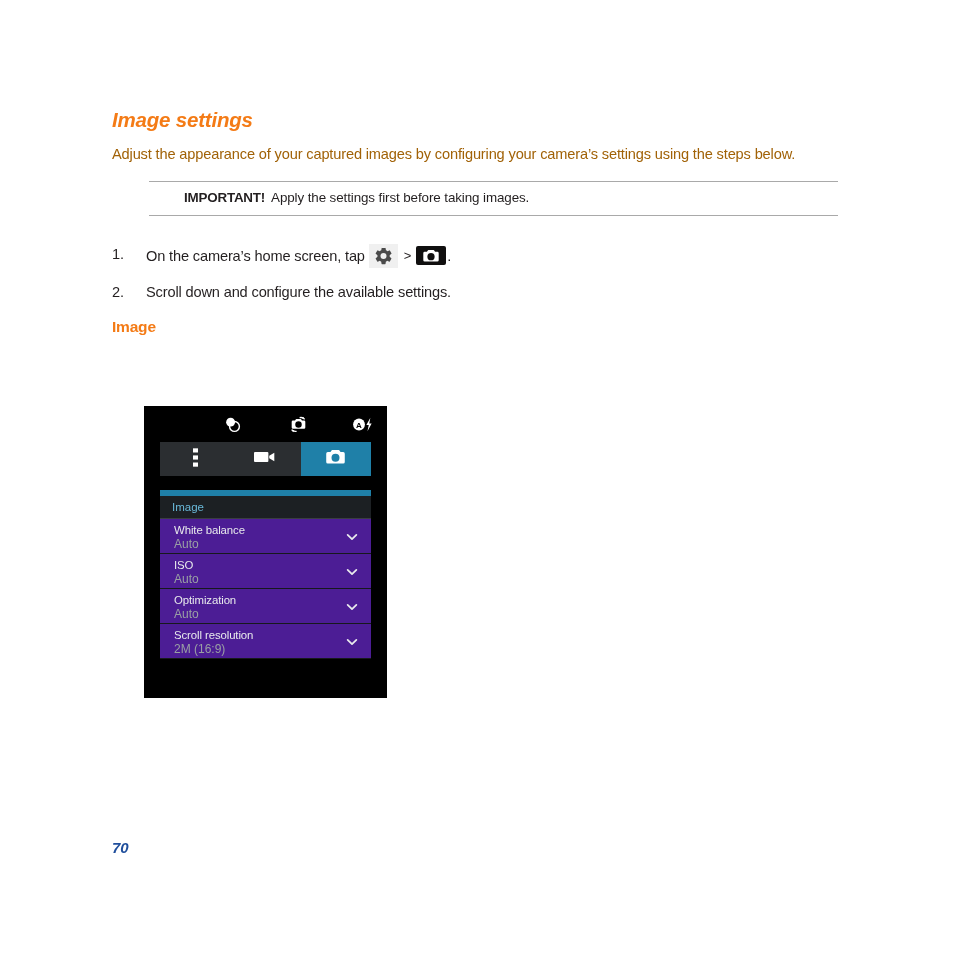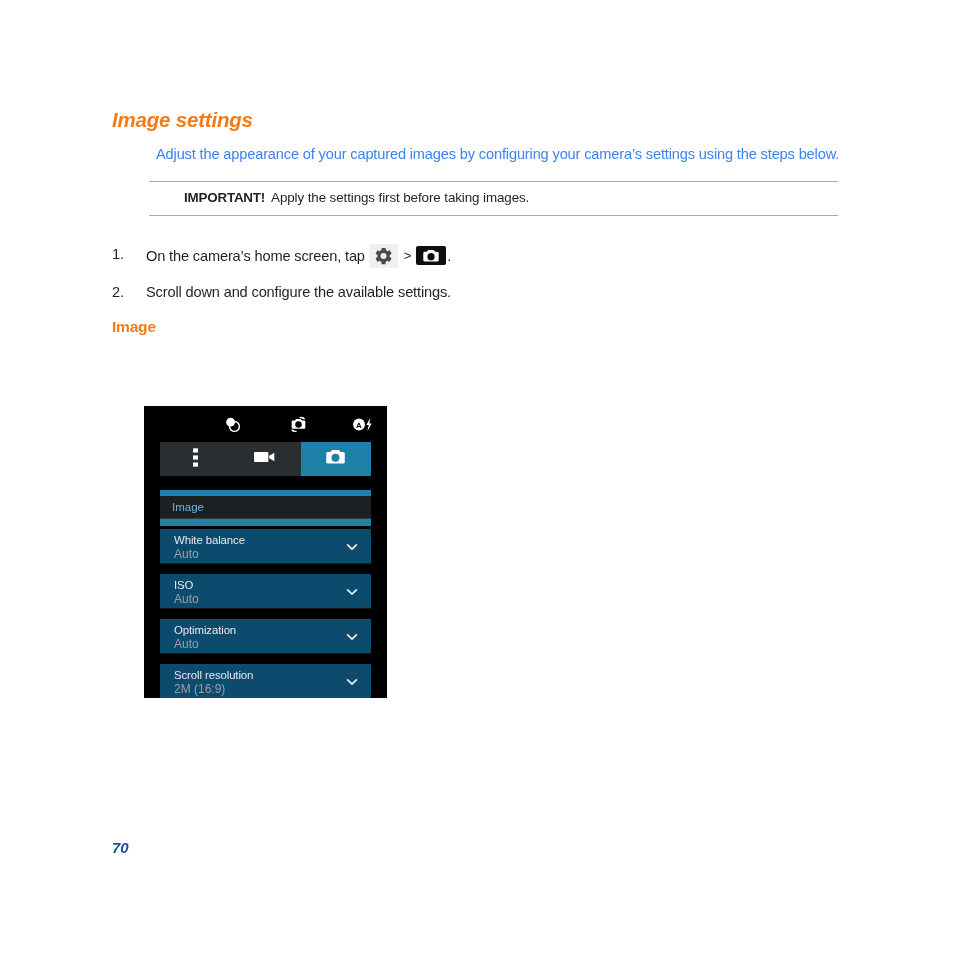--- a/index.html
+++ b/index.html
@@ -35,23 +35,22 @@
     font-style: italic;
   }
 
   .intro {
     position: absolute;
     left: 112px;
     top: 144px;
     width: 740px;
     font-size: 14.6px;
     line-height: 20px;
-    color: #3b82f6;
+    color: #a16207;
     letter-spacing: -0.15px;
-    margin-left: 44px;
   }
 
   
   .note {
     position: absolute;
     left: 149px;
     top: 181px;
     width: 689px;
     border-top: 1px solid #a9a9a9;
     border-bottom: 1px solid #a9a9a9;
@@ -230,24 +229,23 @@
   
   .list {
     position: absolute;
     left: 16px;
     top: 113px;
     width: 211px;
   }
   .row {
     position: relative;
     height: 35px;
-    background: #0c4a6e;
+    background: #4c1d95;
     border-bottom: 1px solid #16191b;
     box-sizing: border-box;
-    margin-top: 10px;
   }
   .row .r-title {
     position: absolute;
     left: 14px;
     top: 5px;
     font-size: 11.4px;
     color: #e8eaec;
     letter-spacing: -0.1px;
   }
   .row .r-value {

